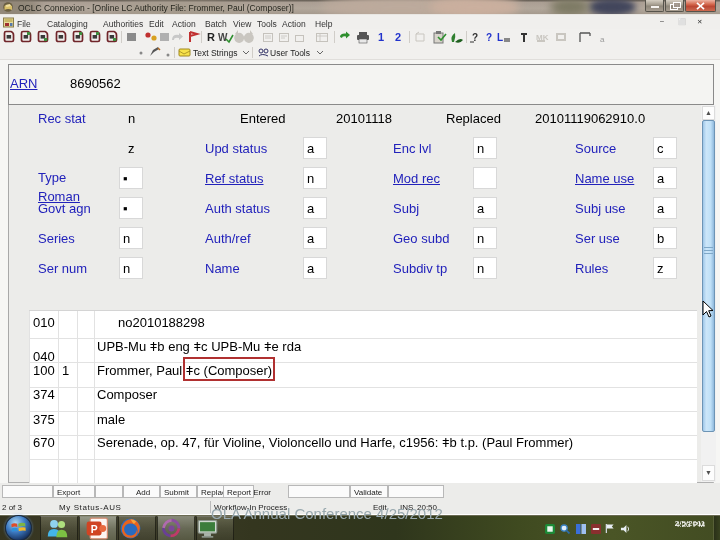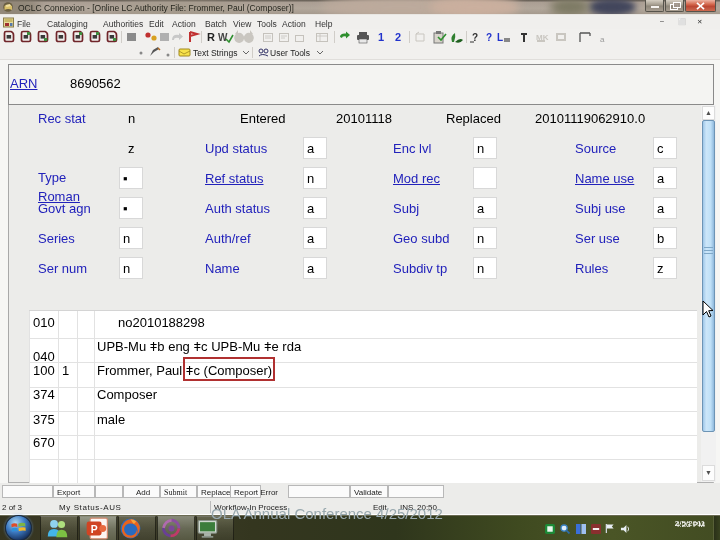--- a/index.html
+++ b/index.html
@@ -295,41 +295,42 @@
 <div class="tag" style="top:52px">100</div>
 <div class="tag" style="top:76px">374</div>
 <div class="tag" style="top:101px">375</div>
 <div class="tag" style="top:124px">670</div>
 <div class="blk" style="left:33px;top:52px;">1</div>
 <div class="blk" style="left:68px;top:4px;margin-left:21px;">no2010188298</div>
 <div class="blk" style="left:68px;top:52px;">Frommer, Paul ǂc (Composer)</div>
 <div class="blk" style="left:68px;top:28px;">UPB-Mu ǂb eng ǂc UPB-Mu ǂe rda</div>
 <div class="blk" style="left:68px;top:76px;">Composer</div>
 <div class="blk" style="left:68px;top:101px;">male</div>
+<div class="blk" style="left:68px;top:124px;">Serenade, op. 47, für Violine, Violoncello und Harfe, c1956: ǂb t.p. (Paul Frommer)</div>
 </div>
 <div id="redbox" class="abs"></div>
 <div id="scrollbar" class="abs">
 <div style="position:absolute;left:1px;top:1px;width:13px;height:14px;background:#fdfdfd;border:1px solid #dcdcdc;box-sizing:border-box;color:#505050;font-size:7px;text-align:center;line-height:12px;">▲</div>
 <div style="position:absolute;left:1px;top:15px;width:13px;height:312px;background:linear-gradient(90deg,#9ec6e8,#cce6f9 30%,#bfe0f7 70%,#8fb9dd);border:1px solid #6d94b5;border-radius:2px;box-sizing:border-box;"></div>
 <div style="position:absolute;left:3px;top:142px;width:9px;height:1px;background:#7fa8c8;"></div>
 <div style="position:absolute;left:3px;top:145px;width:9px;height:1px;background:#7fa8c8;"></div>
 <div style="position:absolute;left:3px;top:148px;width:9px;height:1px;background:#7fa8c8;"></div>
 <div style="position:absolute;left:1px;top:360px;width:13px;height:16px;background:#fdfdfd;border:1px solid #dcdcdc;box-sizing:border-box;color:#505050;font-size:7px;text-align:center;line-height:14px;">▼</div>
 </div>
 <svg class="abs" style="left:700px;top:300px;width:16px;height:20px;z-index:5" viewBox="0 0 16 20">
     <path d="M3 1 L3 15 L6.5 11.5 L9 17 L11 16 L8.7 10.7 L13 10.5 Z" fill="#fff" stroke="#000" stroke-width="1"></path>
   </svg>
 <div id="statusrow1" class="abs">
 <div class="pane" style="left:2px;width:51px;"></div>
 <div class="pane" style="left:53px;width:42px;">Export</div>
 <div class="pane" style="left:95px;width:28px;"></div>
 <div class="pane" style="left:123px;width:37px;text-align:center;">Add</div>
-<div class="pane" style="left:160px;width:37px;font-family:Liberation Serif, serif;">Submit</div>
+<div class="pane" style="left:160px;width:37px;">Submit</div>
 <div class="pane" style="left:197px;width:41px;">Replace</div>
-<div class="pane" style="left:230px;width:31px;">Report Error</div>
+<div class="pane" style="left:223px;width:31px;">Report Error</div>
 <div class="pane" style="left:288px;width:62px;"></div>
 <div class="pane" style="left:350px;width:38px;">Validate</div>
 <div class="pane" style="left:388px;width:56px;"></div>
 </div>
 <div id="statusrow2" class="abs">
 <div class="pane2" style="left:2px;">2 of 3</div>
 <div class="pane2" style="left:59px;letter-spacing:.6px;">My Status-AUS</div>
 <div class="pane2" style="left:210px;border-left:1px solid #bbb;padding-left:3px;">Workflow-In Process</div>
 <div class="pane2" style="left:373px;">Edit</div>
 <div class="pane2" style="left:400px;">INS</div>

